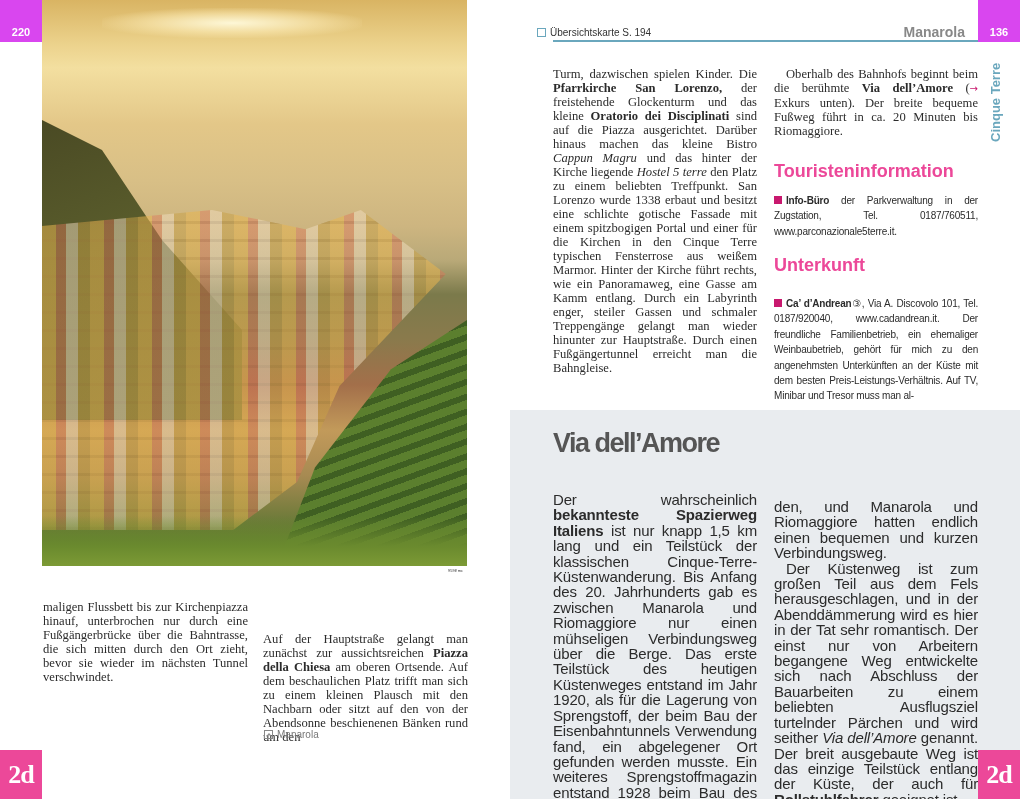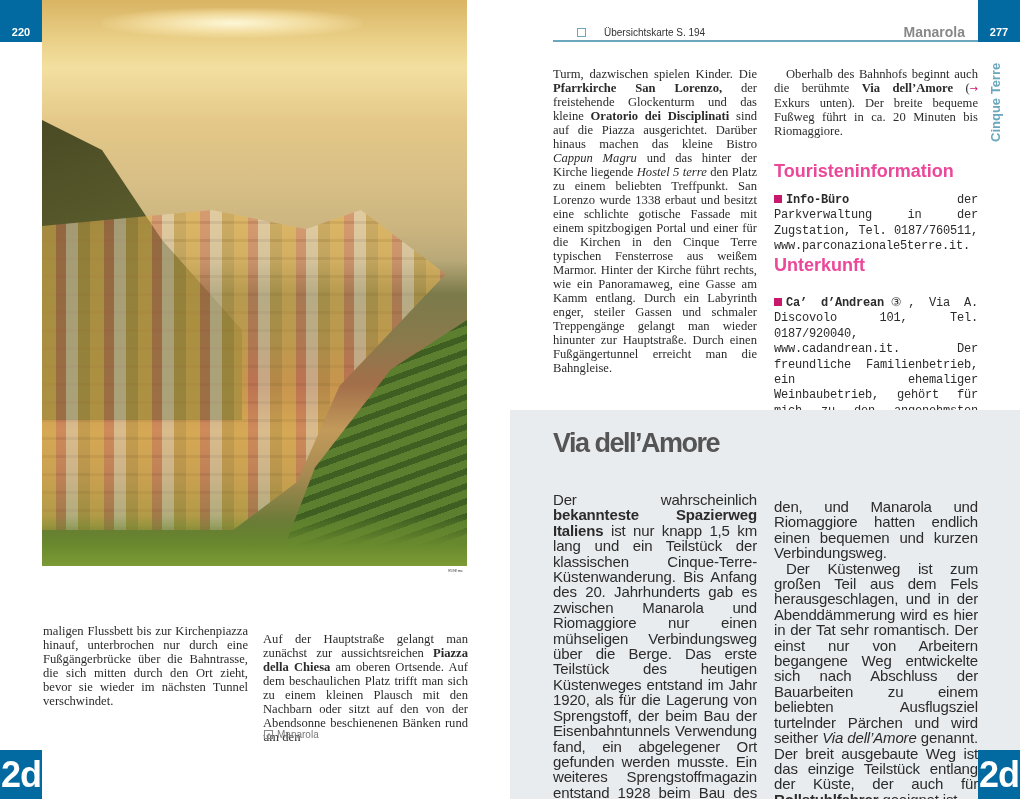--- a/index.html
+++ b/index.html
@@ -4,32 +4,32 @@
 <style>
   * { box-sizing: border-box; margin: 0; padding: 0; }
   html, body { width: 1020px; height: 799px; background: #ffffff; overflow: hidden; }
   body { position: relative; font-family: "Liberation Serif", serif; color: #2a2a2a; }
 
   .page { position: absolute; top: 0; height: 799px; }
   .page-left { left: 0; width: 510px; }
   .page-right { left: 510px; width: 510px; }
 
   .page-num-tab {
-    position: absolute; background: #0369a1; color: #fff;
+    position: absolute; background: #d946ef; color: #fff;
     font-family: "Liberation Sans", sans-serif; font-weight: bold;
     font-size: 11px; display: flex; align-items: flex-end; justify-content: center;
     padding-bottom: 4px;
   }
   .tab-left { left: 0; top: 0; width: 42px; height: 42px; }
   .tab-right { right: 0; top: 0; width: 42px; height: 42px; }
 
   .chapter-tab {
-    position: absolute; background: #0369a1; color: #fff;
-    font-family: Liberation Sans, sans-serif; font-weight: bold;
-    font-size: 36px; display: flex; align-items: center; justify-content: center;
+    position: absolute; background: #ec4899; color: #fff;
+    font-family: Liberation Serif, serif; font-weight: bold;
+    font-size: 26px; display: flex; align-items: center; justify-content: center;
     letter-spacing: -1px;
   }
   .chapter-left { left: 0; top: 750px; width: 42px; height: 49px; }
   .chapter-right { right: 0; top: 750px; width: 42px; height: 49px; }
 
   
   .photo {
     position: absolute; left: 42px; top: 0; width: 425px; height: 566px; overflow: hidden;
     background: linear-gradient(180deg, #d9b463 0%, #ecd38d 8%, #f3dfa0 12%, #e3c788 22%, #d8bf86 32%, #cdb580 40%, #b9a978 46%, #7b7a4b 52%, #8a7a4c 60%, #a36f4a 68%, #c29a5a 76%, #a78a52 84%, #6c7a39 92%, #4c6a28 100%);
   }
@@ -65,42 +65,42 @@
 
   
   .serif-col {
     position: absolute; font-family: "Liberation Serif", serif; font-size: 12.6px;
     line-height: 14px; text-align: justify; color: #2b2b2b;
   }
   .serif-col p { margin: 0; }
   .serif-col p.indent { text-indent: 12px; }
   .serif-col b { font-weight: bold; }
 
-  .left-col1 { left: 43px; top: 600px; width: 205px; margin-top: 24px; }
+  .left-col1 { left: 43px; top: 600px; width: 205px; }
   .left-col2 { left: 263px; top: 600px; width: 205px; margin-top: 32px; }
 
   .map-ref {
     position: absolute; left: 264px; top: 729px; font-family: "Liberation Sans", sans-serif;
     font-size: 10px; color: #777; display: flex; align-items: center; gap: 4px;
   }
   .map-ref-icon {
     width: 9px; height: 9px; border: 1px solid #888; position: relative;
   }
   .map-ref-icon::after {
     content: ""; position: absolute; left: 2px; top: 3px; width: 3px; height: 3px;
     border-left: 1px solid #888; border-top: 1px solid #888; transform: rotate(45deg);
   }
 
   
   .header-rule {
     position: absolute; left: 553px; top: 40px; width: 425px; height: 2px; background: #6aa7bd;
   }
   .header-mapref {
-    position: absolute; left: 577px; top: 27px; font-family: "Liberation Sans", sans-serif;
-    font-size: 10px; color: #333; display: flex; align-items: center; gap: 18px;
+    position: absolute; left: 537px; top: 27px; font-family: "Liberation Sans", sans-serif;
+    font-size: 10px; color: #333; display: flex; align-items: center; gap: 4px;
   }
   .checkbox-icon { width: 9px; height: 9px; border: 1px solid #6aa7bd; display: inline-block; }
   .header-title {
     position: absolute; right: 55px; top: 24px; font-family: "Liberation Sans", sans-serif;
     font-weight: bold; font-size: 14px; color: #888;
   }
 
   .right-col1 { left: 553px; top: 67px; width: 204px; }
   .right-col2 { left: 774px; top: 67px; width: 204px; }
 
@@ -112,21 +112,21 @@
   }
 
   .section-head {
     position: absolute; font-family: "Liberation Sans", sans-serif; font-weight: bold;
     font-size: 18px; color: #ec4899;
   }
   .sh-info { left: 774px; top: 161px; }
   .sh-unterkunft { left: 774px; top: 255px; }
 
   .sans-block {
-    position: absolute; font-family: Liberation Mono, monospace; font-size: 12px;
+    position: absolute; font-family: Liberation Sans, sans-serif; font-size: 10px;
     line-height: 15.4px; color: #2b2b2b; text-align: justify; letter-spacing: -0.2px;
   }
   .sans-block b { font-weight: bold; }
   .bullet { display: inline-block; width: 8px; height: 8px; background: #c8186e; margin-right: 4px; vertical-align: 0px; }
   .info-block { left: 774px; top: 193px; width: 204px; }
   .stay-block { left: 774px; top: 296px; width: 204px; }
 
   .arrow-pink { color: #c8186e; font-family: "DejaVu Sans", sans-serif; font-size: 10px; }
 
   
@@ -170,37 +170,37 @@
   <div class="map-ref">
     <span class="map-ref-icon"></span>
     <span>Manarola</span>
   </div>
 
   <div class="chapter-tab chapter-left">2d</div>
 </div>
 
 <div class="page page-right"></div>
 
-<div class="page-num-tab tab-right">277</div>
+<div class="page-num-tab tab-right">136</div>
 
 <div class="header-mapref">
   <span class="checkbox-icon"></span>
   <span>Übersichtskarte S. 194</span>
 </div>
 <div class="header-title">Manarola</div>
 <div class="header-rule"></div>
 
 <div class="side-label">Cinque Terre</div>
 
 <div class="serif-col right-col1">
   <p><span>Turm, dazwischen spielen Kinder. Die </span><b>Pfarrkirche San Lorenzo,</b><span> der freistehende Glockenturm und das kleine </span><b>Oratorio dei Disciplinati</b><span> sind auf die Piazza ausgerichtet. Darüber hinaus machen das kleine Bistro </span><i>Cappun Magru</i><span> und das hinter der Kirche liegende </span><i>Hostel 5 terre</i><span> den Platz zu einem beliebten Treffpunkt. San Lorenzo wurde 1338 erbaut und besitzt eine schlichte gotische Fassade mit einem spitzbogigen Portal und einer für die Kirchen in den Cinque Terre typischen Fensterrose aus weißem Marmor. Hinter der Kirche führt rechts, wie ein Panoramaweg, eine Gasse am Kamm entlang. Durch ein Labyrinth enger, steiler Gassen und schmaler Treppengänge gelangt man wieder hinunter zur Hauptstraße. Durch einen Fußgängertunnel erreicht man die Bahngleise.</span></p>
 </div>
 
 <div class="serif-col right-col2">
-  <p class="indent"><span>Oberhalb des Bahnhofs beginnt auch die berühmte </span><b>Via dell’Amore</b><span> (</span><span class="arrow-pink">→</span><span> Exkurs unten). Der breite bequeme Fußweg führt in ca. 20 Minuten bis Riomaggiore.</span></p>
+  <p class="indent"><span>Oberhalb des Bahnhofs beginnt beim die berühmte </span><b>Via dell’Amore</b><span> (</span><span class="arrow-pink">→</span><span> Exkurs unten). Der breite bequeme Fußweg führt in ca. 20 Minuten bis Riomaggiore.</span></p>
 </div>
 
 <div class="section-head sh-info">Touristeninformation</div>
 <div class="sans-block info-block">
   <span class="bullet"></span><b>Info-Büro</b><span> der Parkverwaltung in der Zugstation, Tel. 0187/760511, www.parconazionale5terre.it.</span>
 </div>
 
 <div class="section-head sh-unterkunft">Unterkunft</div>
 <div class="sans-block stay-block">
   <span class="bullet"></span><b>Ca’ d’Andrean</b><span>③</span><span>, Via A. Discovolo 101, Tel. 0187/920040, www.cadandrean.it. Der freundliche Familienbetrieb, ein ehemaliger Weinbaubetrieb, gehört für mich zu den angenehmsten Unterkünften an der Küste mit dem besten Preis-Leistungs-Verhältnis. Auf TV, Minibar und Tresor muss man al-</span>

